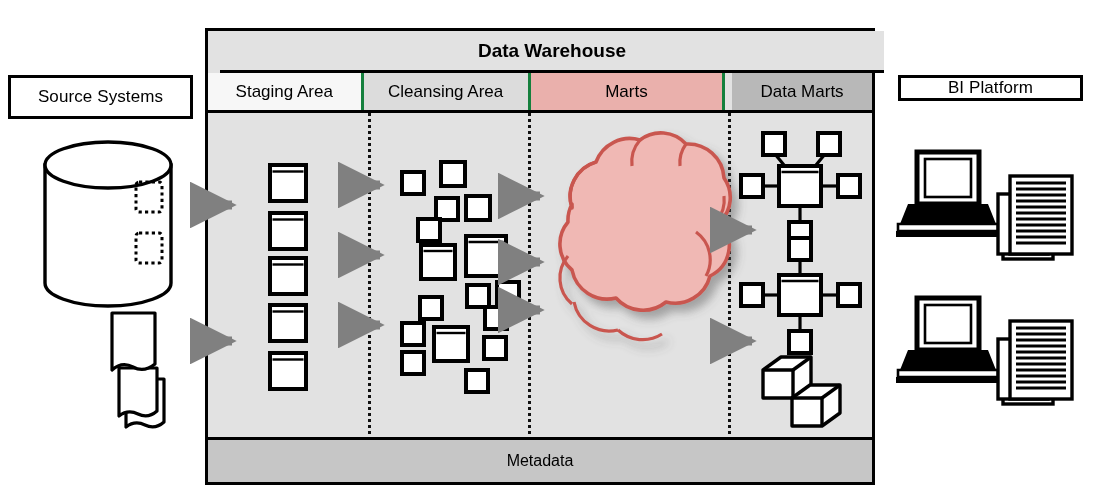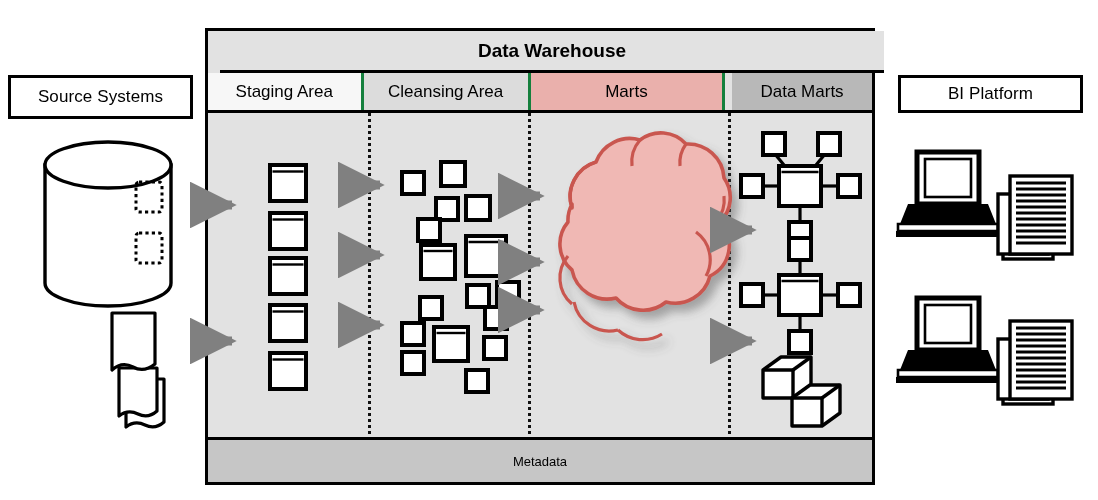--- a/index.html
+++ b/index.html
@@ -107,41 +107,41 @@
     left: 0;
     bottom: 0;
     width: 100%;
     height: 45px;
     box-sizing: border-box;
     border-top: 3px solid #000000;
     background: #c6c6c6;
     display: flex;
     align-items: center;
     justify-content: center;
-    font-size: 13px;
+    font-size: 16px;
     color: #000000;
   }
 
   
   .art {
     position: absolute;
     inset: 0;
     pointer-events: none;
   }
 </style>
 </head>
 <body>
 
 <div class="canvas">
 
   <div class="edge-label" style="left:8px; top:75px; width:185px; height:44px;">
     <span>Source Systems</span>
   </div>
 
-  <div class="edge-label" style="left:898px; top:75px; width:185px; height:38px;">
+  <div class="edge-label" style="left:898px; top:75px; width:185px; height:26px;">
     <span>BI Platform</span>
   </div>
 
   <div class="dw-frame">
 
     <div class="dw-title">
       <span>Data Warehouse</span>
     </div>
 
     <div class="zone-head-row">

